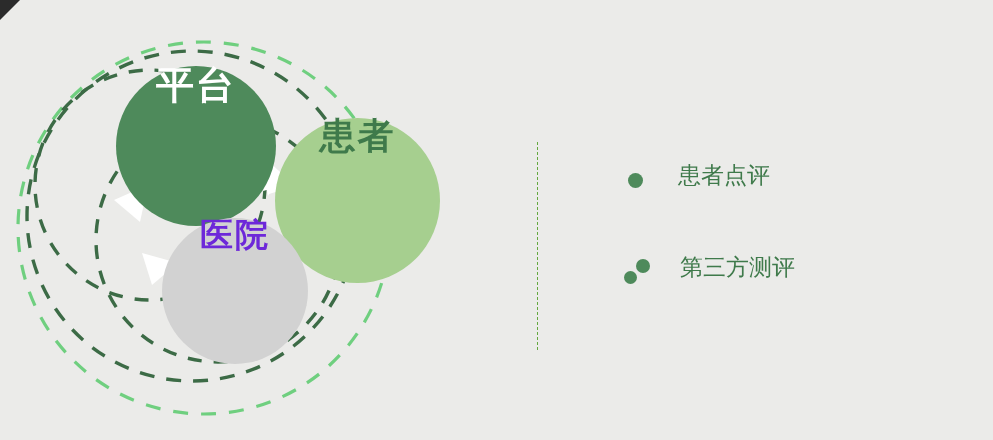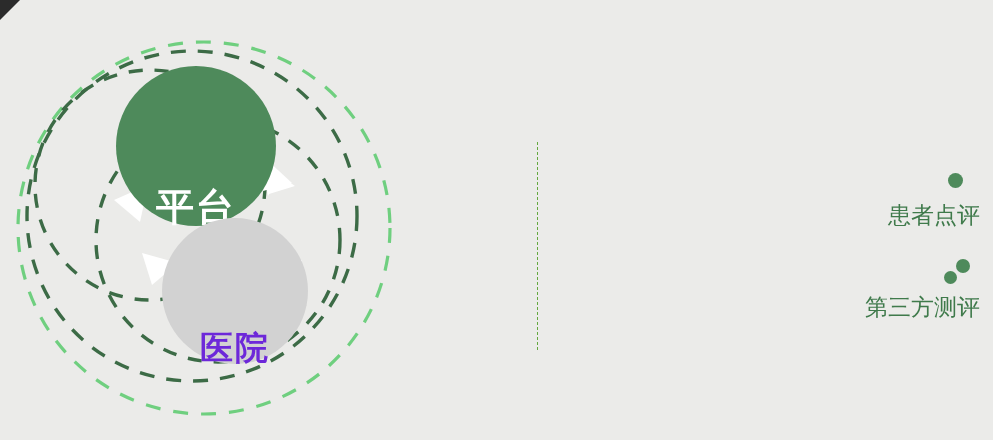--- a/index.html
+++ b/index.html
@@ -40,21 +40,21 @@
   .diagram svg {
     position: absolute;
     left: 0; top: 0;
   }
 
   
   .node {
     position: absolute;
     border-radius: 50%;
     display: flex;
-    align-items: flex-end;
+    align-items: flex-start;
     justify-content: center;
     box-sizing: border-box;
   }
   .node-label {
     font-weight: bold;
     letter-spacing: 2px;
     line-height: 1;
     user-select: none;
   }
   .node-platform {
@@ -110,24 +110,23 @@
     border-left: 1px dashed #64a83f;
   }
   .legend-rows {
     position: absolute;
     left: 120px;
     top: 160px;
     width: 360px;
   }
   .legend-row {
     display: flex;
-    align-items: flex-end;
+    align-items: flex-start;
     height: 54px;
     margin-bottom: 38px;
-    flex-direction: column;
   }
   .legend-marker {
     position: relative;
     width: 40px;
     height: 40px;
     flex: 0 0 40px;
   }
   .dot {
     position: absolute;
     border-radius: 50%;
@@ -165,21 +164,21 @@
     overflow: hidden;
   }
   .legend-bar-fill {
     position: absolute;
     left: 0; top: 0;
     height: 100%;
     border-radius: 8px;
     background: #4e8a5b;
   }
   .row-1 .legend-label { margin-left: 18px; }
-  .row-2 .legend-label { margin-left: 5px; }
+  .row-2 .legend-label { margin-left: 20px; }
 </style>
 </head>
 <body style="background: rgb(235, 235, 233);">
 
 <div id="stage">
 
   <div class="corner-fold"></div>
 
   <div class="diagram">
 
@@ -205,20 +204,23 @@
         <polygon points="142,253 178,263 152,285"></polygon>
 
         <polygon points="302,260 288,294 277,266"></polygon>
       </g>
     </svg>
 
     <div class="node node-platform" style="background: rgb(78, 138, 91);">
       <span class="node-label" style="color: rgb(255, 255, 255);">平台</span>
     </div>
 
+    <div class="node node-patient" style="background: rgb(166, 207, 143);">
+      <span class="node-label" style="color: rgb(63, 122, 75);">患者</span>
+    </div>
 
 
     <div class="node node-hospital" style="background: rgb(210, 210, 210);">
       <span class="node-label" style="color: #6d28d9;">医院</span>
     </div>
   </div>
 
   <div class="legend">
 
     <div class="legend-divider"></div>

